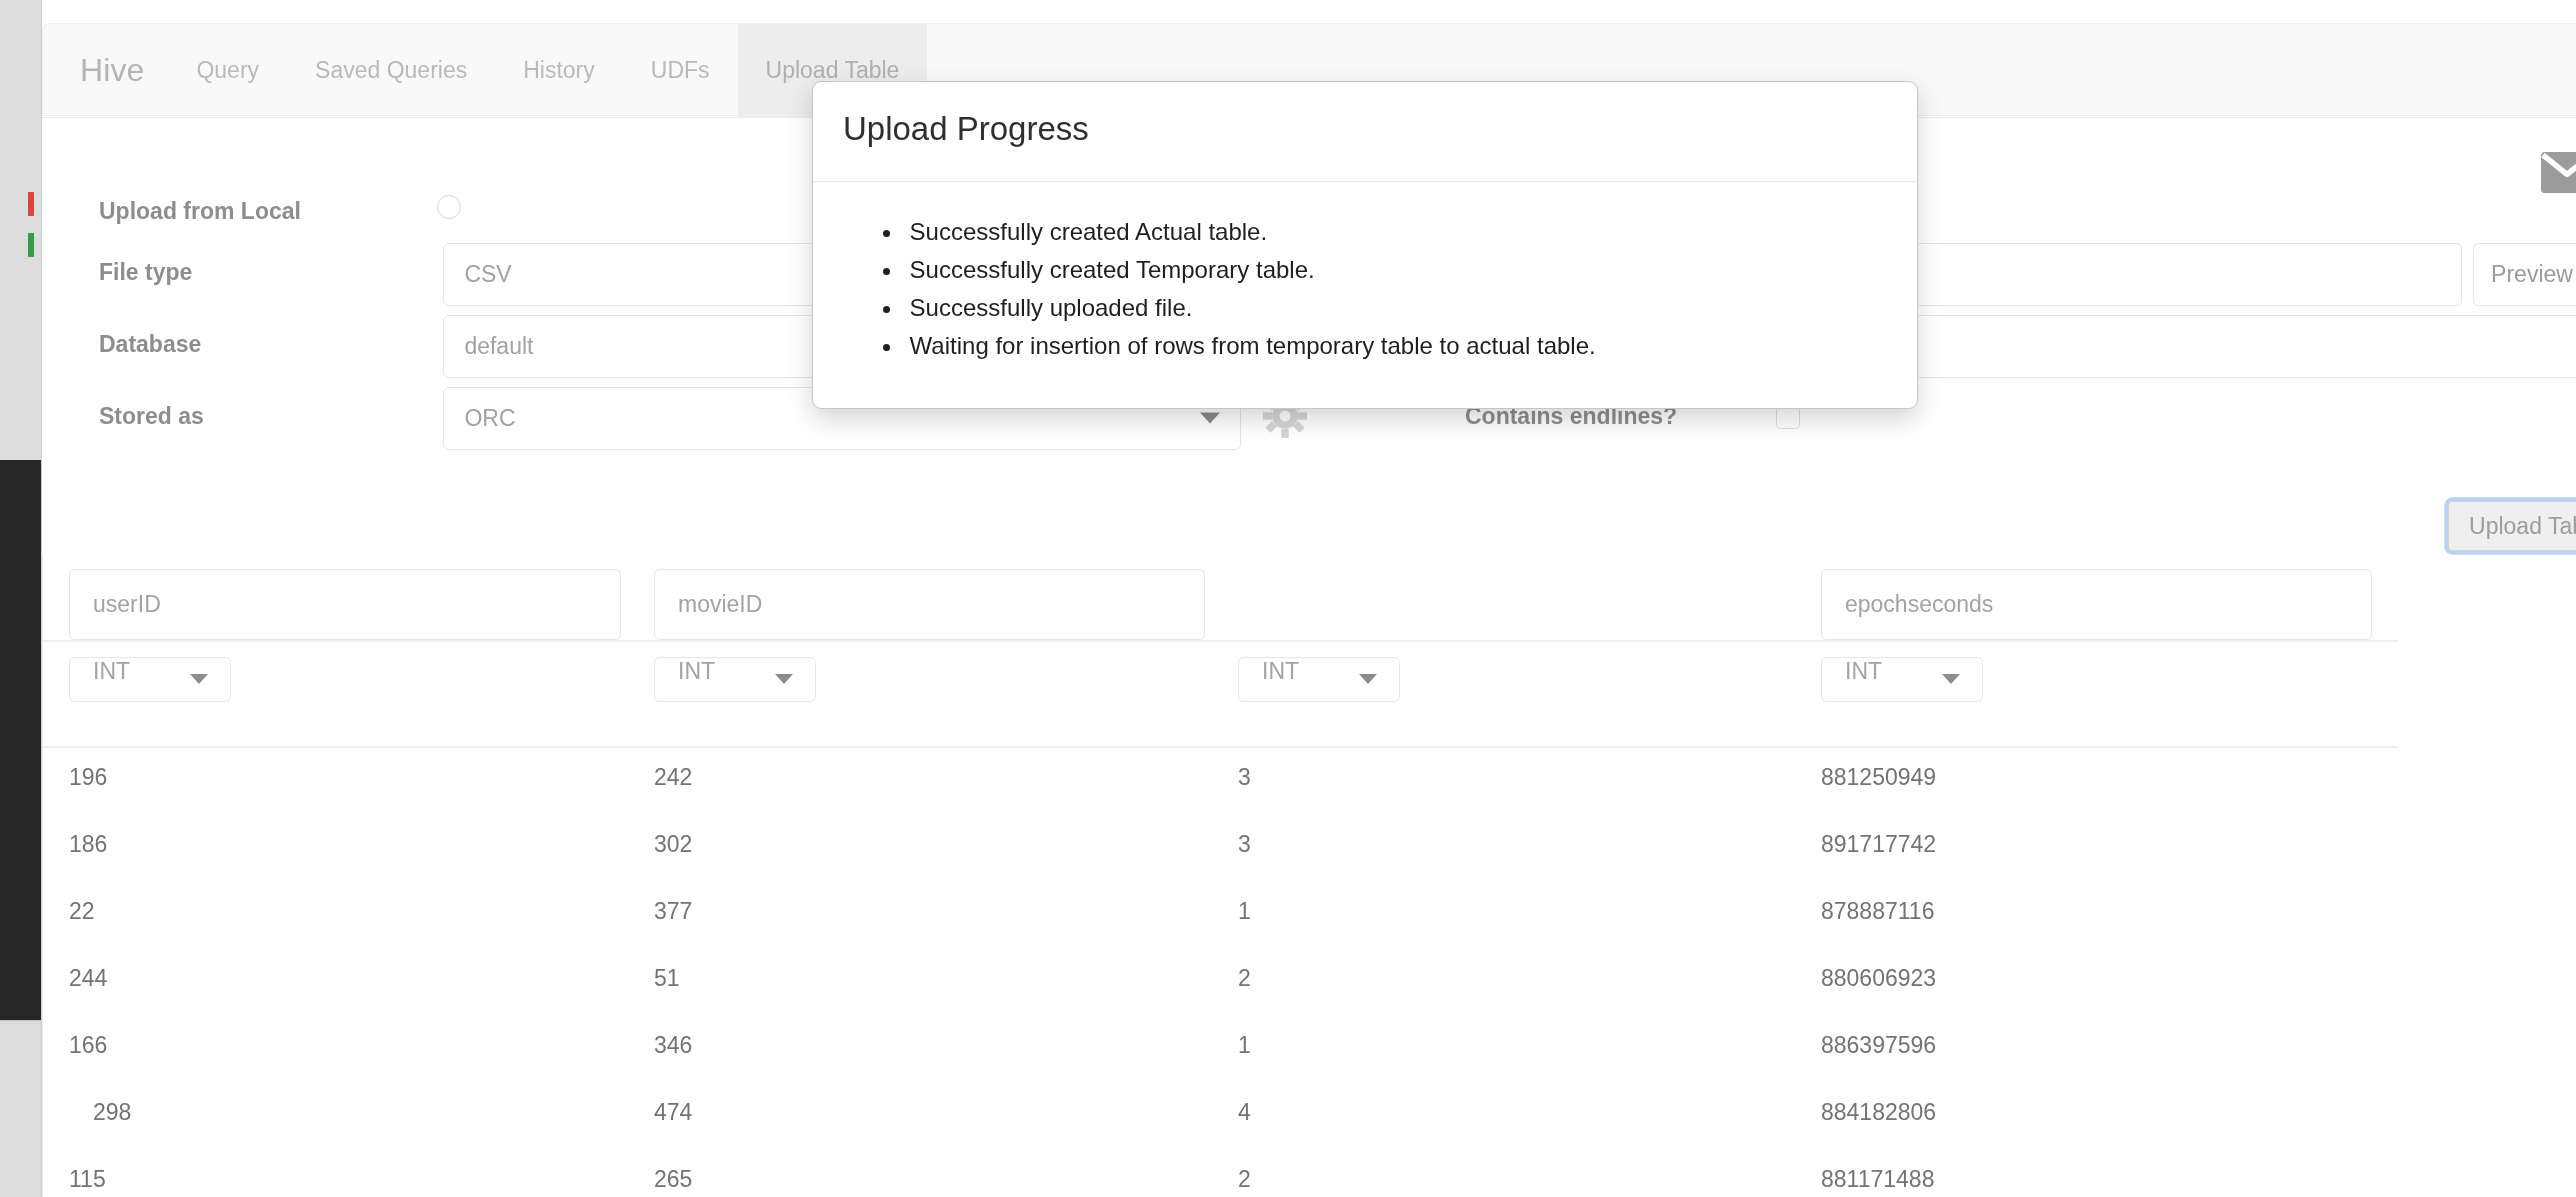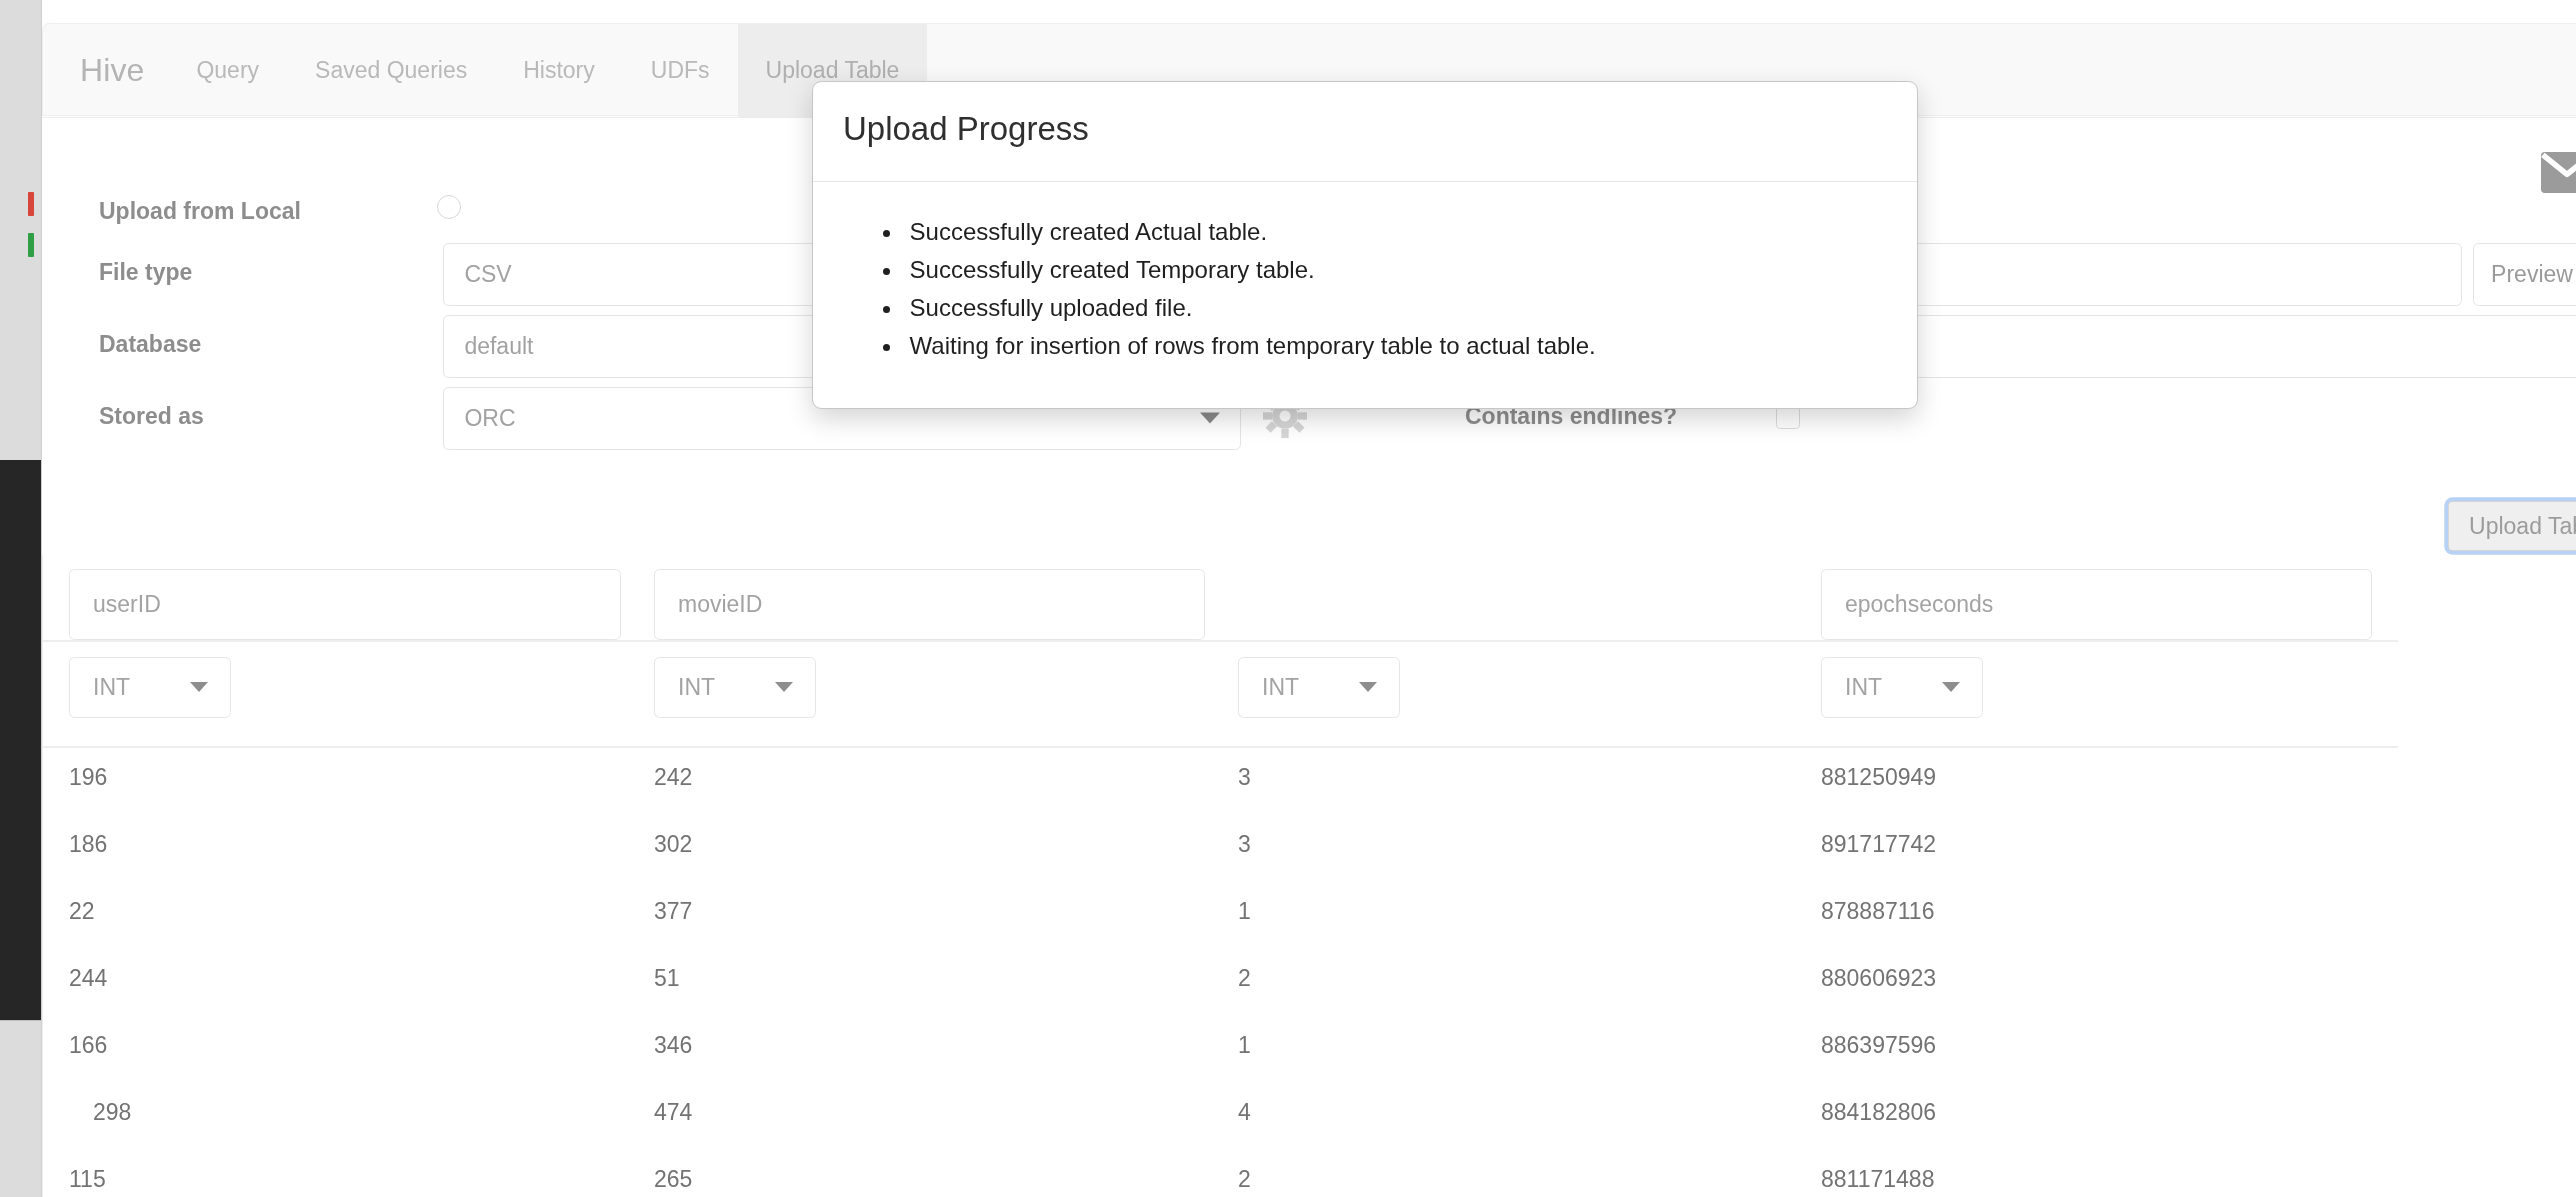--- a/index.html
+++ b/index.html
@@ -151,26 +151,26 @@
     padding: 0 23px;
     display: flex; align-items: center;
   }
   .divider-h {
     position: absolute; left: 0;
     width: 2355px; height: 1.9px; background: #eeeeee;
   }
   .col-types { position: relative; height: 95px; }
   .type-select {
     position: absolute; top: 16.7px;
-    width: 162px; height: 61px;
+    width: 162px; height: 45px;
     border: 0.9px solid #e6e6e6; border-radius: 5.6px;
     background: #fff;
     font-size: 23px; color: #a3a3a3;
     padding: 0 23px;
-    display: flex; align-items: center;
+    display: flex; align-items: flex-start;
   }
   .type-select .caret {
     position: absolute; right: 22px; top: 50%;
     transform: translateY(-50%);
     width: 0; height: 0;
     border-left: 9.3px solid transparent;
     border-right: 9.3px solid transparent;
     border-top: 10.2px solid #8d8d8d;
   }
   .data-rows { position: relative; }

